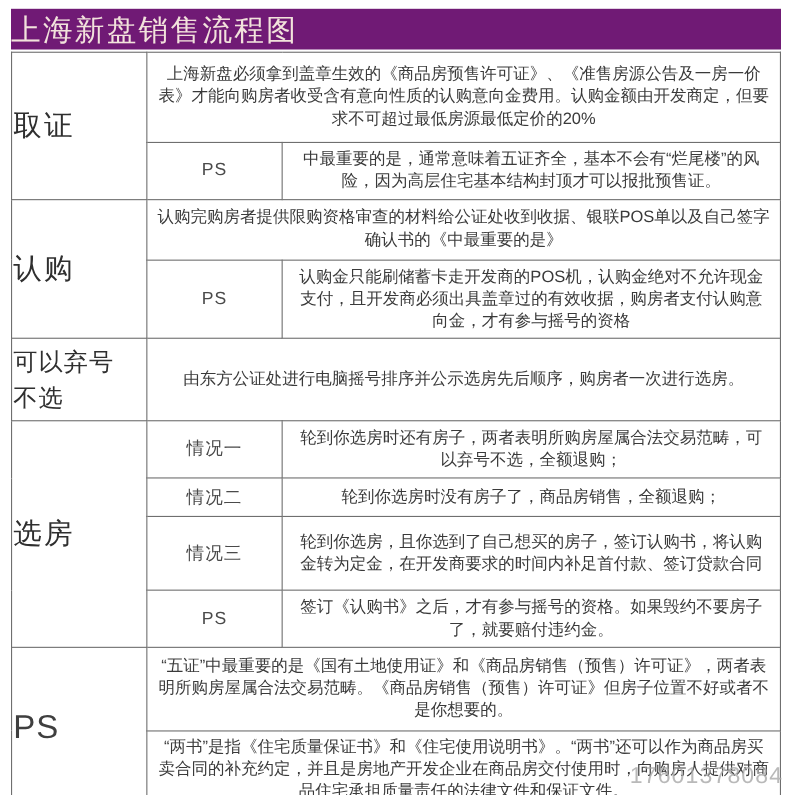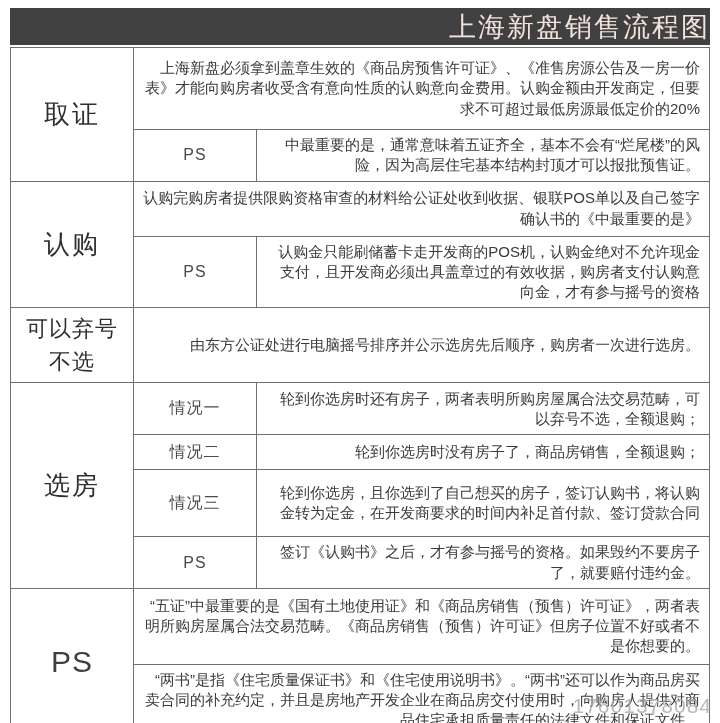--- a/index.html
+++ b/index.html
@@ -6,55 +6,55 @@
   .page{
     position:relative;
     width:720px;height:723px;
     background:#ffffff;
     font-family:"Liberation Sans","DejaVu Sans",sans-serif;
     overflow:hidden;
   }
   .wrap{position:absolute;left:10px;top:8px;width:700px;}
   .titlebar{
     height:37px;
-    background:#404040;
-    display:flex;align-items:center;justify-content:flex-end;
+    background:#701a75;
+    display:flex;align-items:center;justify-content:flex-start;
     margin-bottom:2px;
   }
   .titlebar .t{
     color:#f2e2dc;
     font-size:27px;
     letter-spacing:2px;
   }
   table.flow{
     width:100%;
     border-collapse:collapse;
     table-layout:fixed;
   }
   table.flow td{
     border:1px solid #6f6f6f;
     overflow:hidden;
   }
   .label-cell{
-    text-align:center;vertical-align:middle;
+    text-align:left;vertical-align:middle;
     font-size:26px;color:#2f2f2f;letter-spacing:2px;
   }
   .label-cell .wrap-label{
     display:inline-block;max-width:100px;font-size:22px;line-height:1.5;letter-spacing:1px;
   }
   .ps-big{font-size:30px;letter-spacing:1px;color:#3f3f3f;}
   .sub-cell{
     text-align:center;vertical-align:middle;
     font-size:16px;color:#4a4a4a;letter-spacing:1px;
   }
   .text-cell{
     padding:5px 9px;
     font-size:15px;line-height:1.35;color:#3a3a3a;
     vertical-align:middle;
-    text-align:right;
+    text-align:center;
   }
   
   .r1{height:82px}.r2{height:48px}
   .r3{height:55px}.r4{height:63px}
   .r5{height:75px}
   .r6{height:52px}.r7{height:35px}.r8{height:67px}.r9{height:50px}
   .r10{height:76px}.r11{height:63px}
   .watermark{
     position:absolute;
     right:8px;top:694px;

